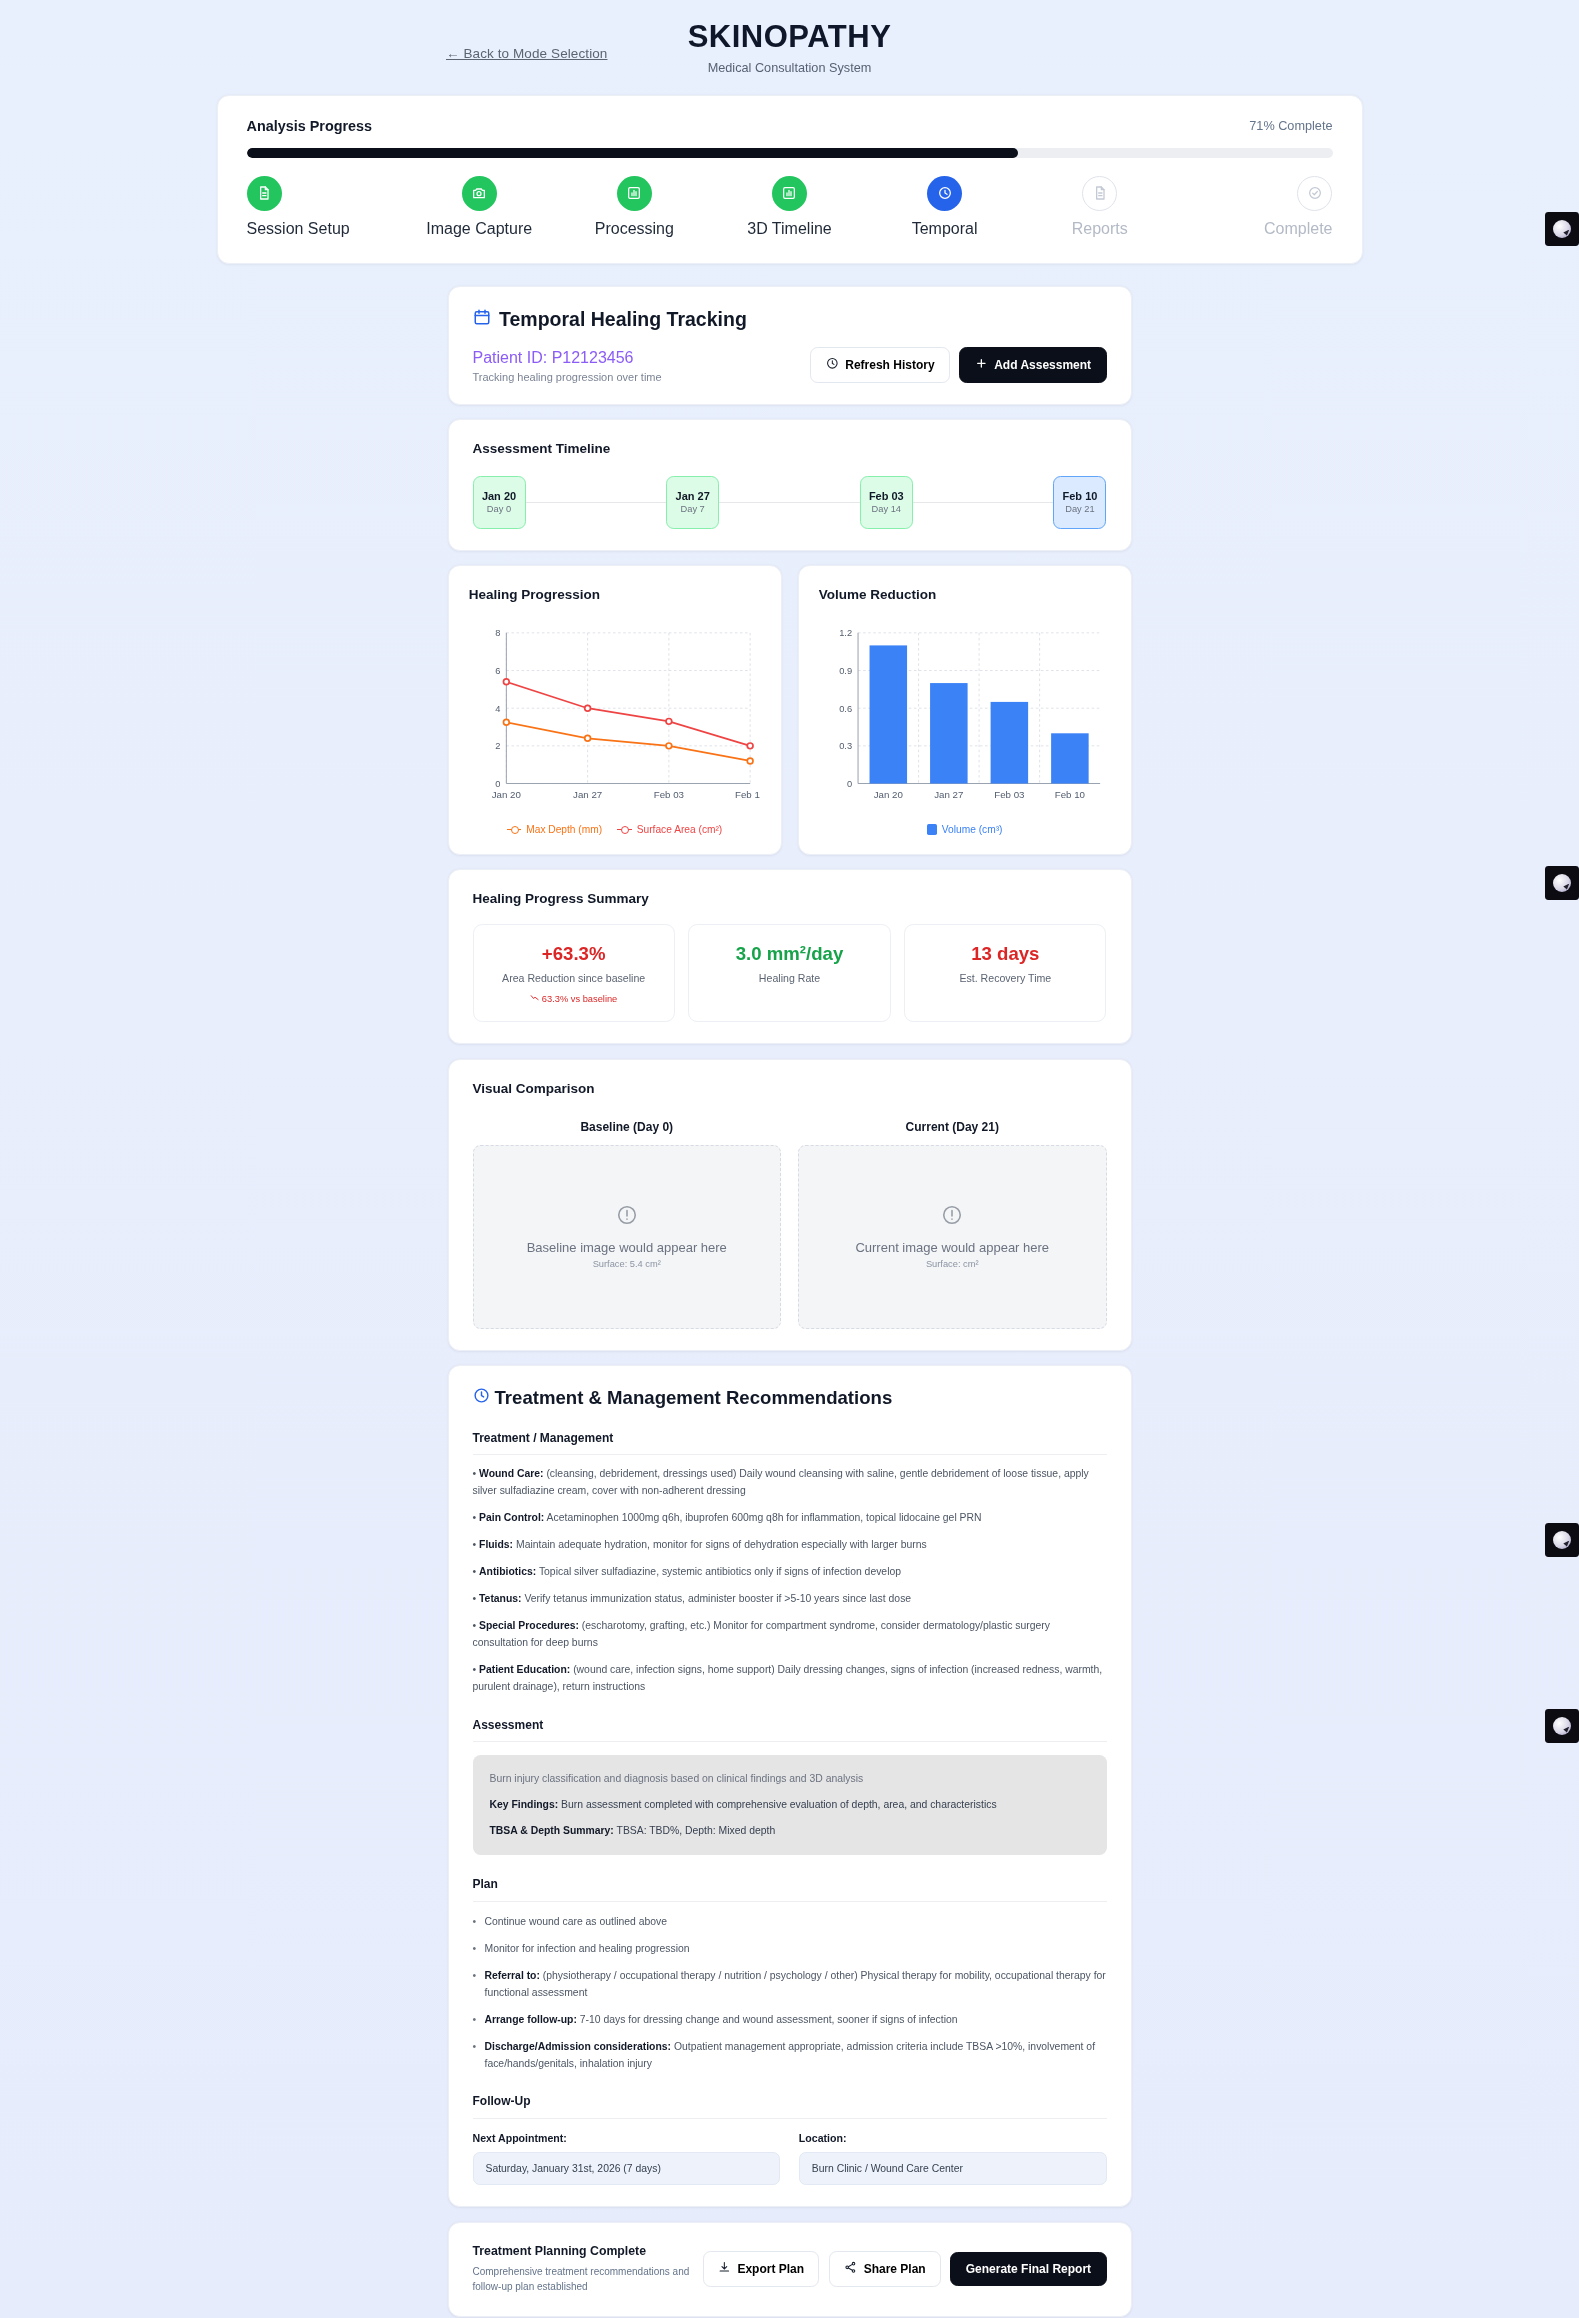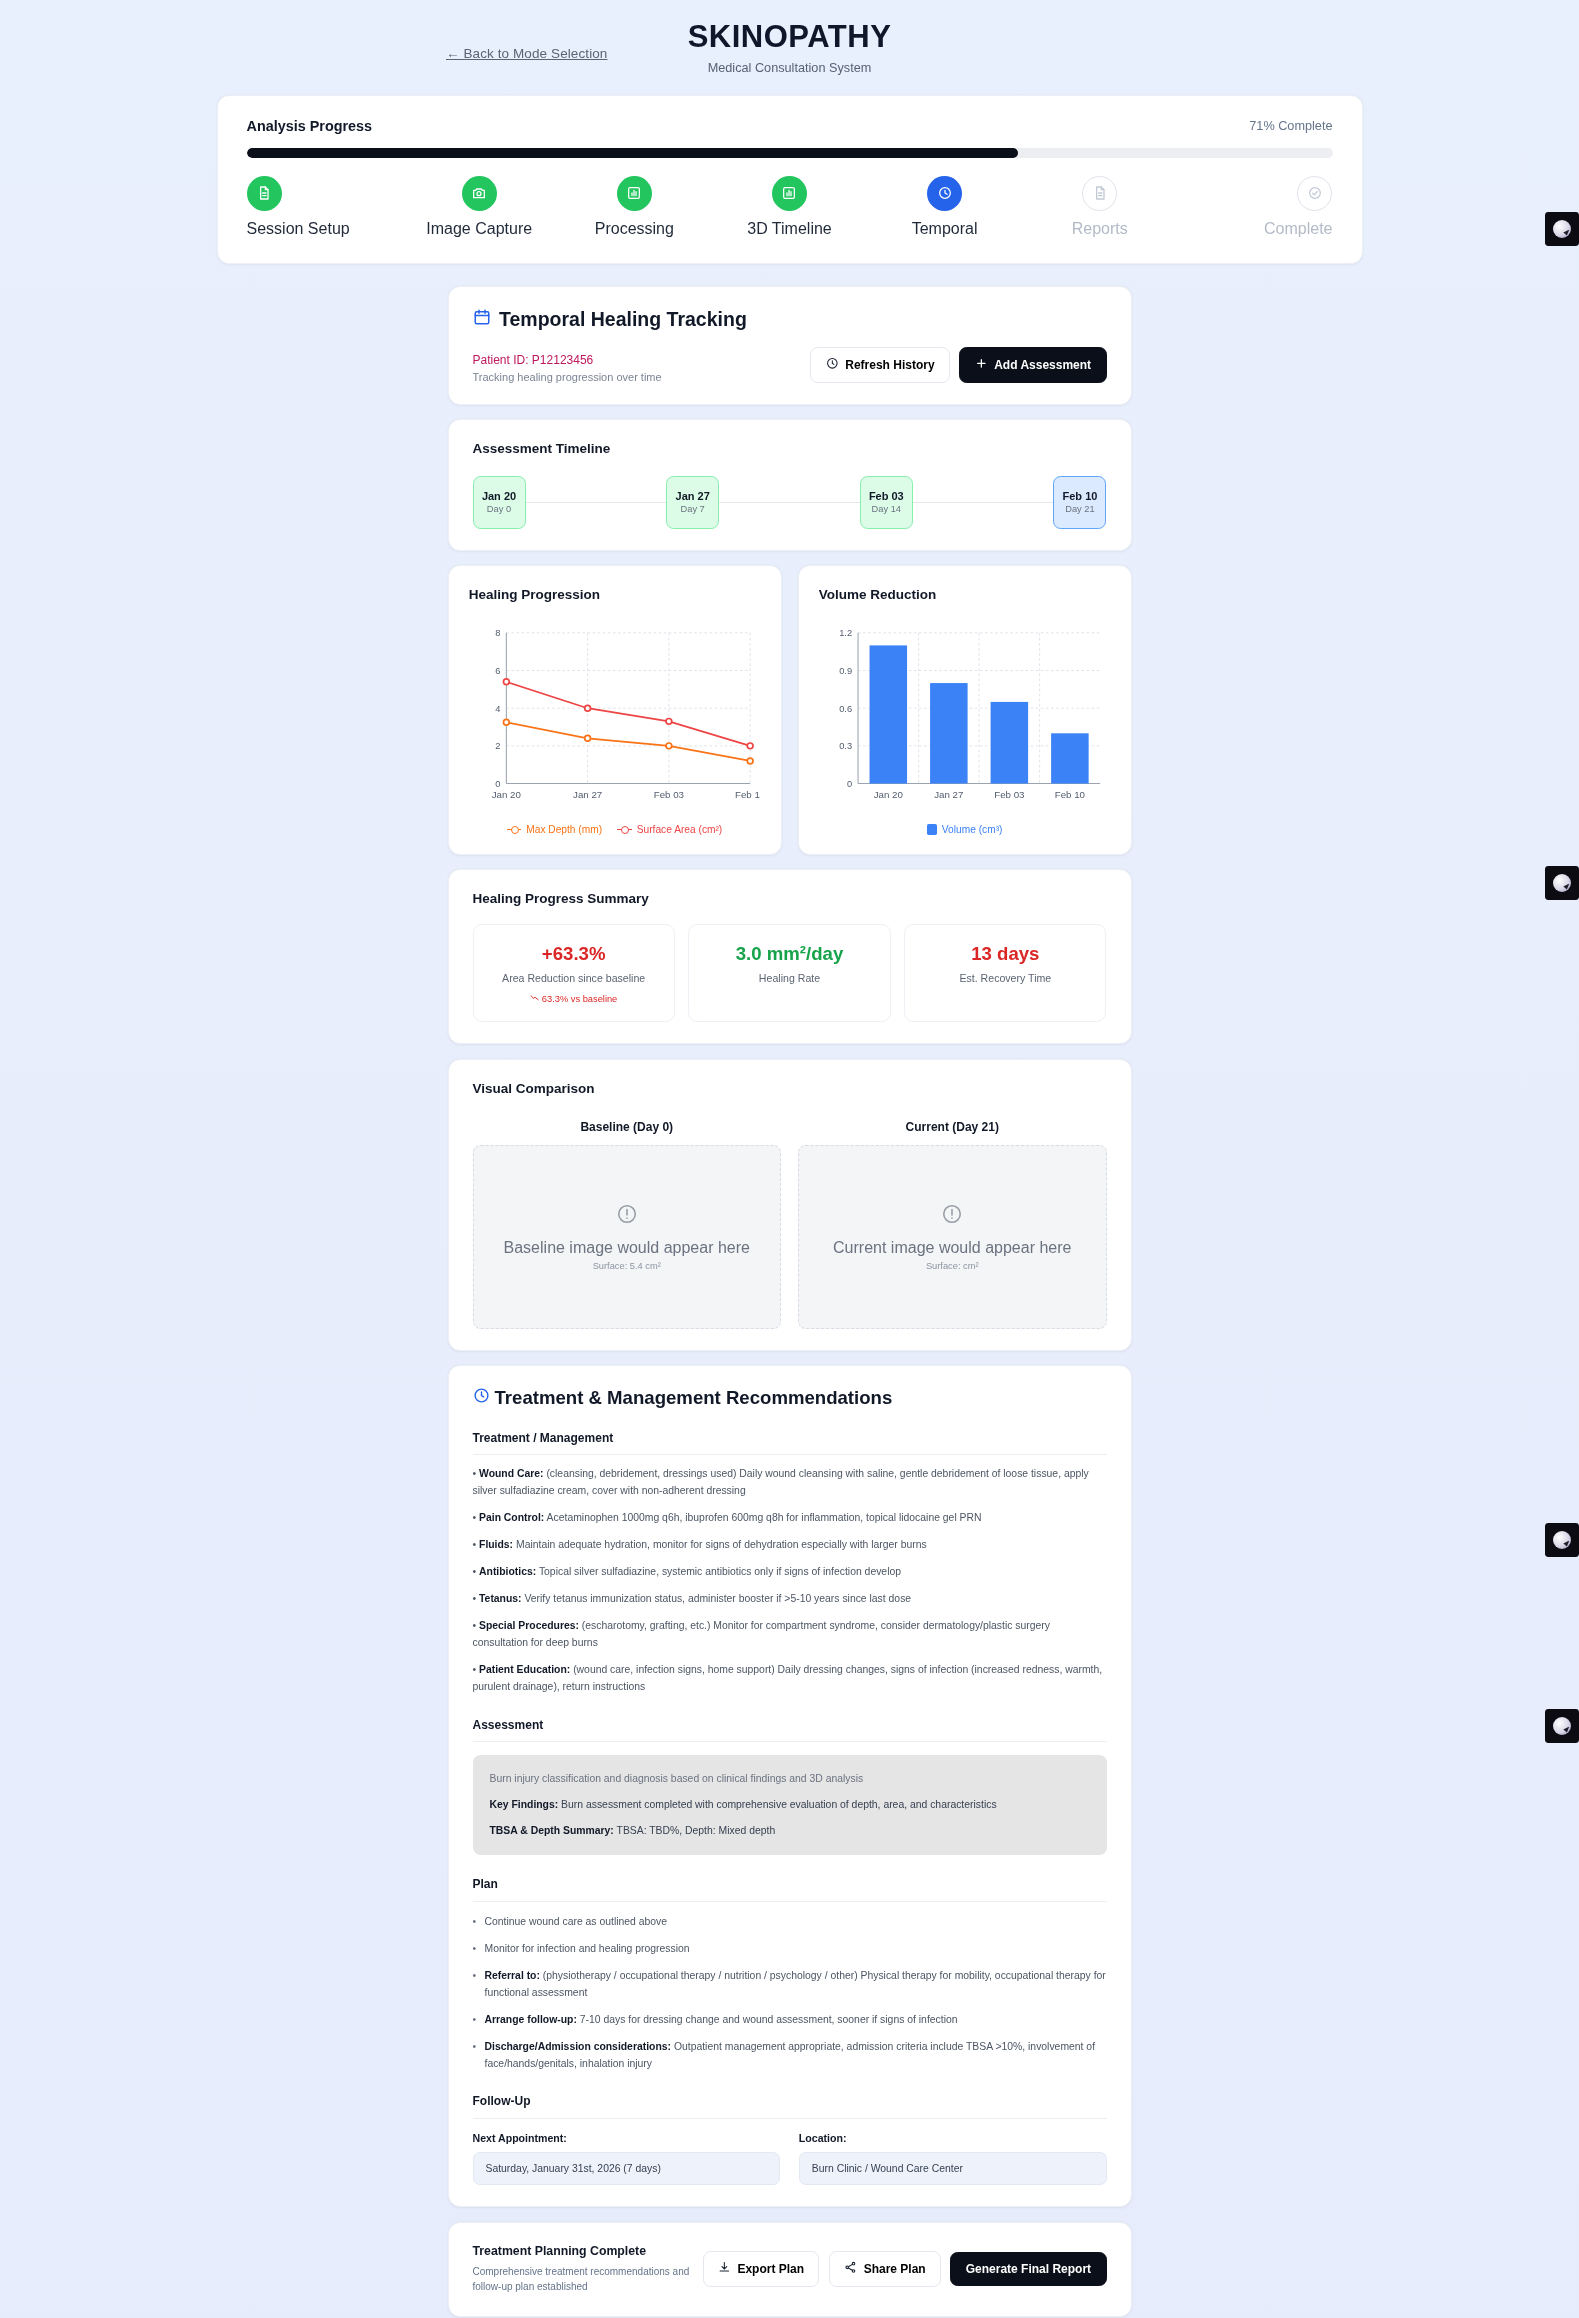--- a/index.html
+++ b/index.html
@@ -67,21 +67,21 @@
   .main { width: 684px; margin: 22px auto 0 auto; }
   .sec { margin-bottom: 14.4px; padding: 21px 24px; }
 
   
   .th-title {
     display: flex; align-items: center; gap: 8.5px;
     font-size: 19.5px; font-weight: 600; color: #111827;
   }
   .th-title svg { width: 18px; height: 18px; }
   .th-row { display: flex; justify-content: space-between; align-items: flex-end; margin-top: 15.2px; }
-  .th-meta-1 { font-size: 12px; color: #be185d; }
+  .th-meta-1 { font-size: 16px; color: #8b5cf6; }
   .th-meta-2 { font-size: 11px; color: #7b8494; margin-top: 4.2px; }
   .th-btns { display: flex; gap: 9.3px; }
   .btn {
     display: inline-flex; align-items: center; gap: 6.8px;
     font-size: 12px; font-weight: 600; border-radius: 7.6px;
     padding: 9.3px 14.4px; cursor: pointer; white-space: nowrap;
   }
   .btn-outline { background: #fff; border: 0.8px solid #e3e7ee; color: #000000; }
   .btn-dark { background: #0b0f19; border: 0.8px solid #0b0f19; color: #fff; }
   .btn svg { width: 12.7px; height: 12.7px; }
@@ -132,21 +132,21 @@
 
   
   .vc { display: flex; gap: 17px; margin-top: 24px; }
   .vc-col { flex: 1; }
   .vc-head { text-align: center; font-size: 12px; font-weight: 700; color: #111827; margin-bottom: 11px; }
   .vc-box {
     height: 184px; border: 1.3px dashed #d7dbe3; border-radius: 7.6px; background: #f4f5f7;
     display: flex; flex-direction: column; align-items: center; justify-content: center;
   }
   .vc-box svg { width: 22px; height: 22px; opacity: .55; }
-  .vc-t1 { font-size: 16px; color: #6b7280; margin-top: 11px; }
+  .vc-t1 { font-size: 13px; color: #6b7280; margin-top: 11px; }
   .vc-t2 { font-size: 9.3px; color: #8b94a3; margin-top: 4.2px; }
 
   
   .tr-title {
     display: flex; align-items: center; gap: 5px;
     font-size: 18.6px; font-weight: 600; color: #111827;
   }
   .tr-title svg { width: 17px; height: 17px; }
   .blk-title {
     font-size: 12px; font-weight: 700; color: #111827;

